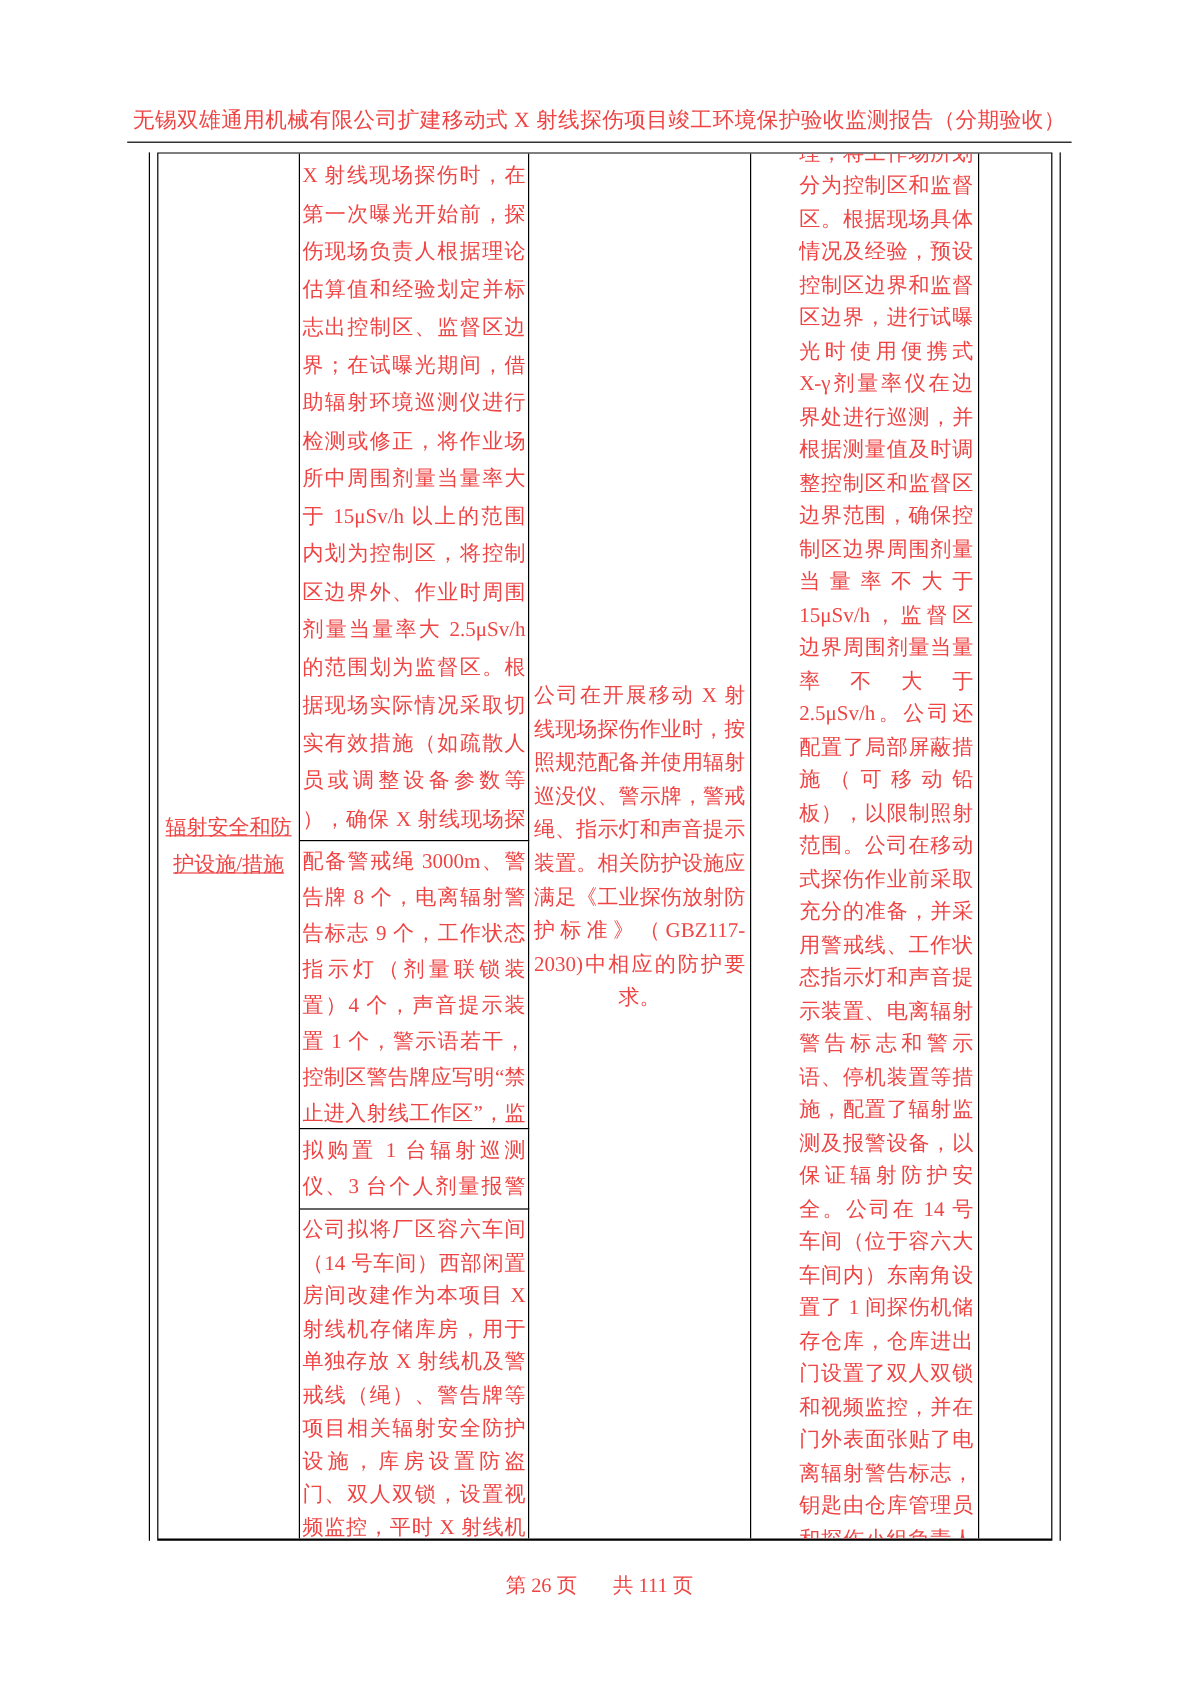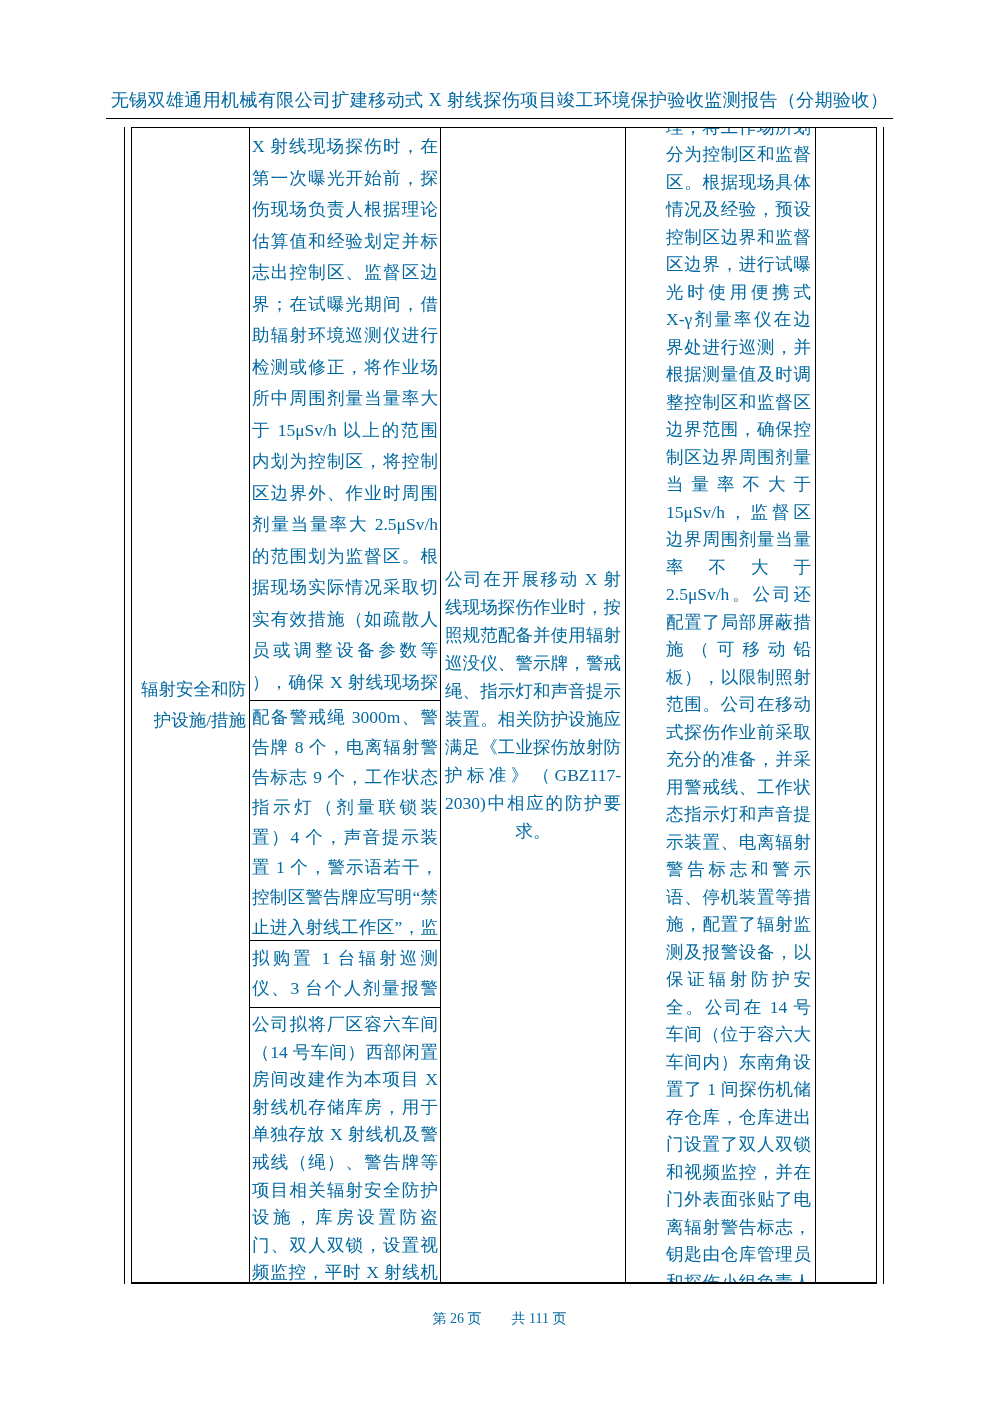--- a/index.html
+++ b/index.html
@@ -1,21 +1,21 @@
 <!DOCTYPE html>
 <html><head>
 <meta charset="utf-8">
 <style>
   html,body { margin:0; padding:0; background:#ffffff; }
   .page {
     position:relative;
     width:999px; height:1413px;
     background:#ffffff;
     font-family:"Liberation Serif","DejaVu Serif",serif;
-    color:#0369a1;
+    color:#ef4444;
     overflow:hidden;
   }
   .header-title {
     position:absolute; top:88px; left:0; width:100%;
     text-align:center; font-size:18px; letter-spacing:0.4px;
     white-space:nowrap;
   }
   .header-rule {
     position:absolute; top:118px; left:106px; width:787px;
     border-top:1.5px solid #000; height:0;
@@ -38,21 +38,21 @@
     font-size:17.5px;
   }
   .cell {
     box-sizing:border-box; overflow:hidden;
     border-right:1px solid #000; border-bottom:1px solid #000;
   }
   .jtext { text-align:justify; text-align-last:center; }
   .c-category {
     grid-column:1; grid-row:1 / 5; border-bottom:none;
     display:flex; align-items:center; justify-content:center;
-    text-align:right; line-height:31px; padding:0 3px;
+    text-align:center; line-height:31px; padding:0 3px;text-decoration:underline;
   }
   .c-d1 { grid-column:2; grid-row:1; line-height:31.5px; padding:3px 2px 0 2px; }
   .c-d2 { grid-column:2; grid-row:2; line-height:30px; padding:1px 2px; }
   .c-d3 { grid-column:2; grid-row:3; line-height:30px; padding:2px 2px; }
   .c-d4 { grid-column:2; grid-row:4; line-height:27.6px; padding:3px 2px; border-bottom:none; }
   .c-requirement {
     grid-column:3; grid-row:1 / 5; border-bottom:none;
     display:flex; align-items:center;
   }
   .c-requirement .inner { line-height:28px; padding:0 4px; width:100%; }
@@ -61,21 +61,21 @@
     display:flex; align-items:center;
   }
   .c-implementation .inner { line-height:27.5px; padding:0 4px; width:100%;margin-left:36px; }
   .c-status {
     grid-column:5; grid-row:1 / 5; border-right:none; border-bottom:none;
     display:flex; align-items:center; justify-content:center;
     text-align:center;
   }
   .page-footer {
     position:absolute; top:1310px; left:0; width:100%;
-    text-align:center; font-size:14px;
+    text-align:center; font-size:17px;
   }
   .page-footer .sep { display:inline-block; width:30px; }
 </style>
 </head>
 <body>
 
 <div class="page">
 
   <div class="header-title">无锡双雄通用机械有限公司扩建移动式 X 射线探伤项目竣工环境保护验收监测报告（分期验收）</div>
   <div class="header-rule"></div>

